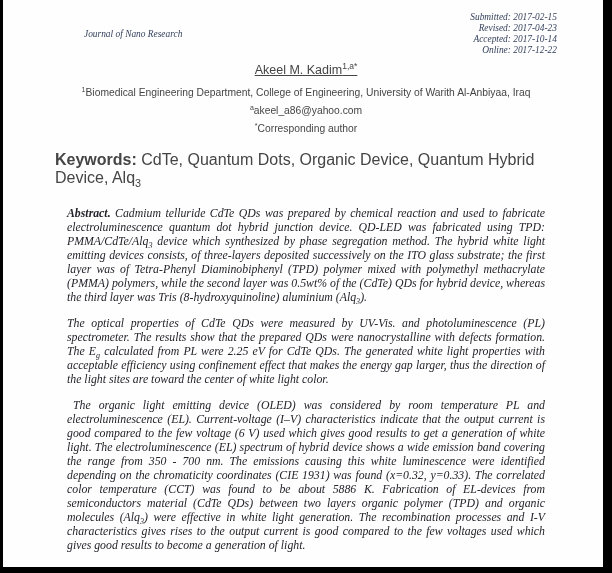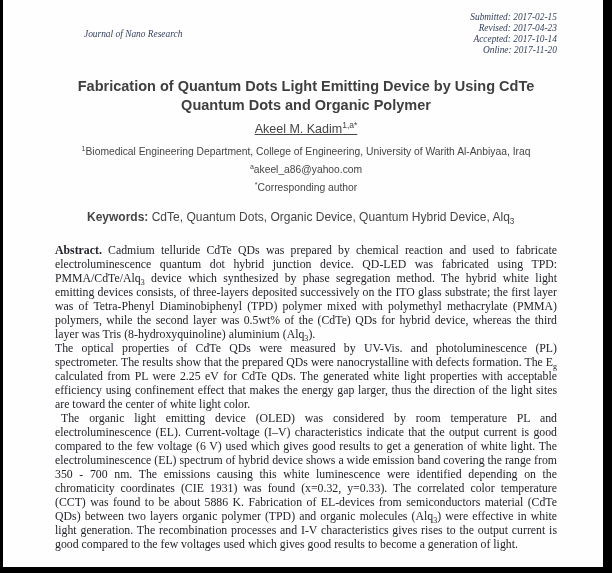--- a/index.html
+++ b/index.html
@@ -68,56 +68,54 @@
   .email, .corresponding {
     margin-top: 7px;
     text-align: center;
     font-family: "Liberation Sans", sans-serif;
     font-size: 10.3px;
     color: var(--meta-text);
   }
   .keywords {
     margin-top: 17px;
     font-family: "Liberation Sans", sans-serif;
-    font-size: 12px;
+    font-size: 16px;
     color: var(--meta-text);
-    margin-left: 32px;
   }
   .keywords b { color: var(--meta-text); }
   .abstract {
     margin-top: 19px;
     font-family: "Liberation Serif", serif;
     font-size: 11.8px;
     line-height: 14px;
     text-align: justify;
     color: var(--body-text);
   }
-  .abstract p { margin: 0; }
+  .abstract p { margin: 12px; font-style: italic; }
   .abstract p.indented { text-indent: 6px; }
   sub, sup { font-size: 68%; line-height: 0; }
 </style>
 </head>
 <body>
 
 <div class="frame">
   <div class="page">
 
     <div class="journal-header">
       <div class="left">
         <div>Journal of Nano Research</div>
       </div>
       <div class="right">
         <div>Submitted: 2017-02-15</div>
         <div>Revised: 2017-04-23</div>
         <div>Accepted: 2017-10-14</div>
-        <div>Online: 2017-11-20</div>
+        <div>Online: 2017-12-22</div>
       </div>
     </div>
 
-    <h1 class="article-title">Fabrication of Quantum Dots Light Emitting Device by Using CdTe Quantum Dots and Organic Polymer</h1>
 
     <div class="author">Akeel M. Kadim<sup>1,a*</sup></div>
 
     <div class="affiliation"><sup>1</sup>Biomedical Engineering Department, College of Engineering, University of Warith Al-Anbiyaa, Iraq</div>
 
     <div class="email"><sup>a</sup>akeel_a86@yahoo.com</div>
 
     <div class="corresponding"><sup>*</sup>Corresponding author</div>
 
     <div class="keywords">

